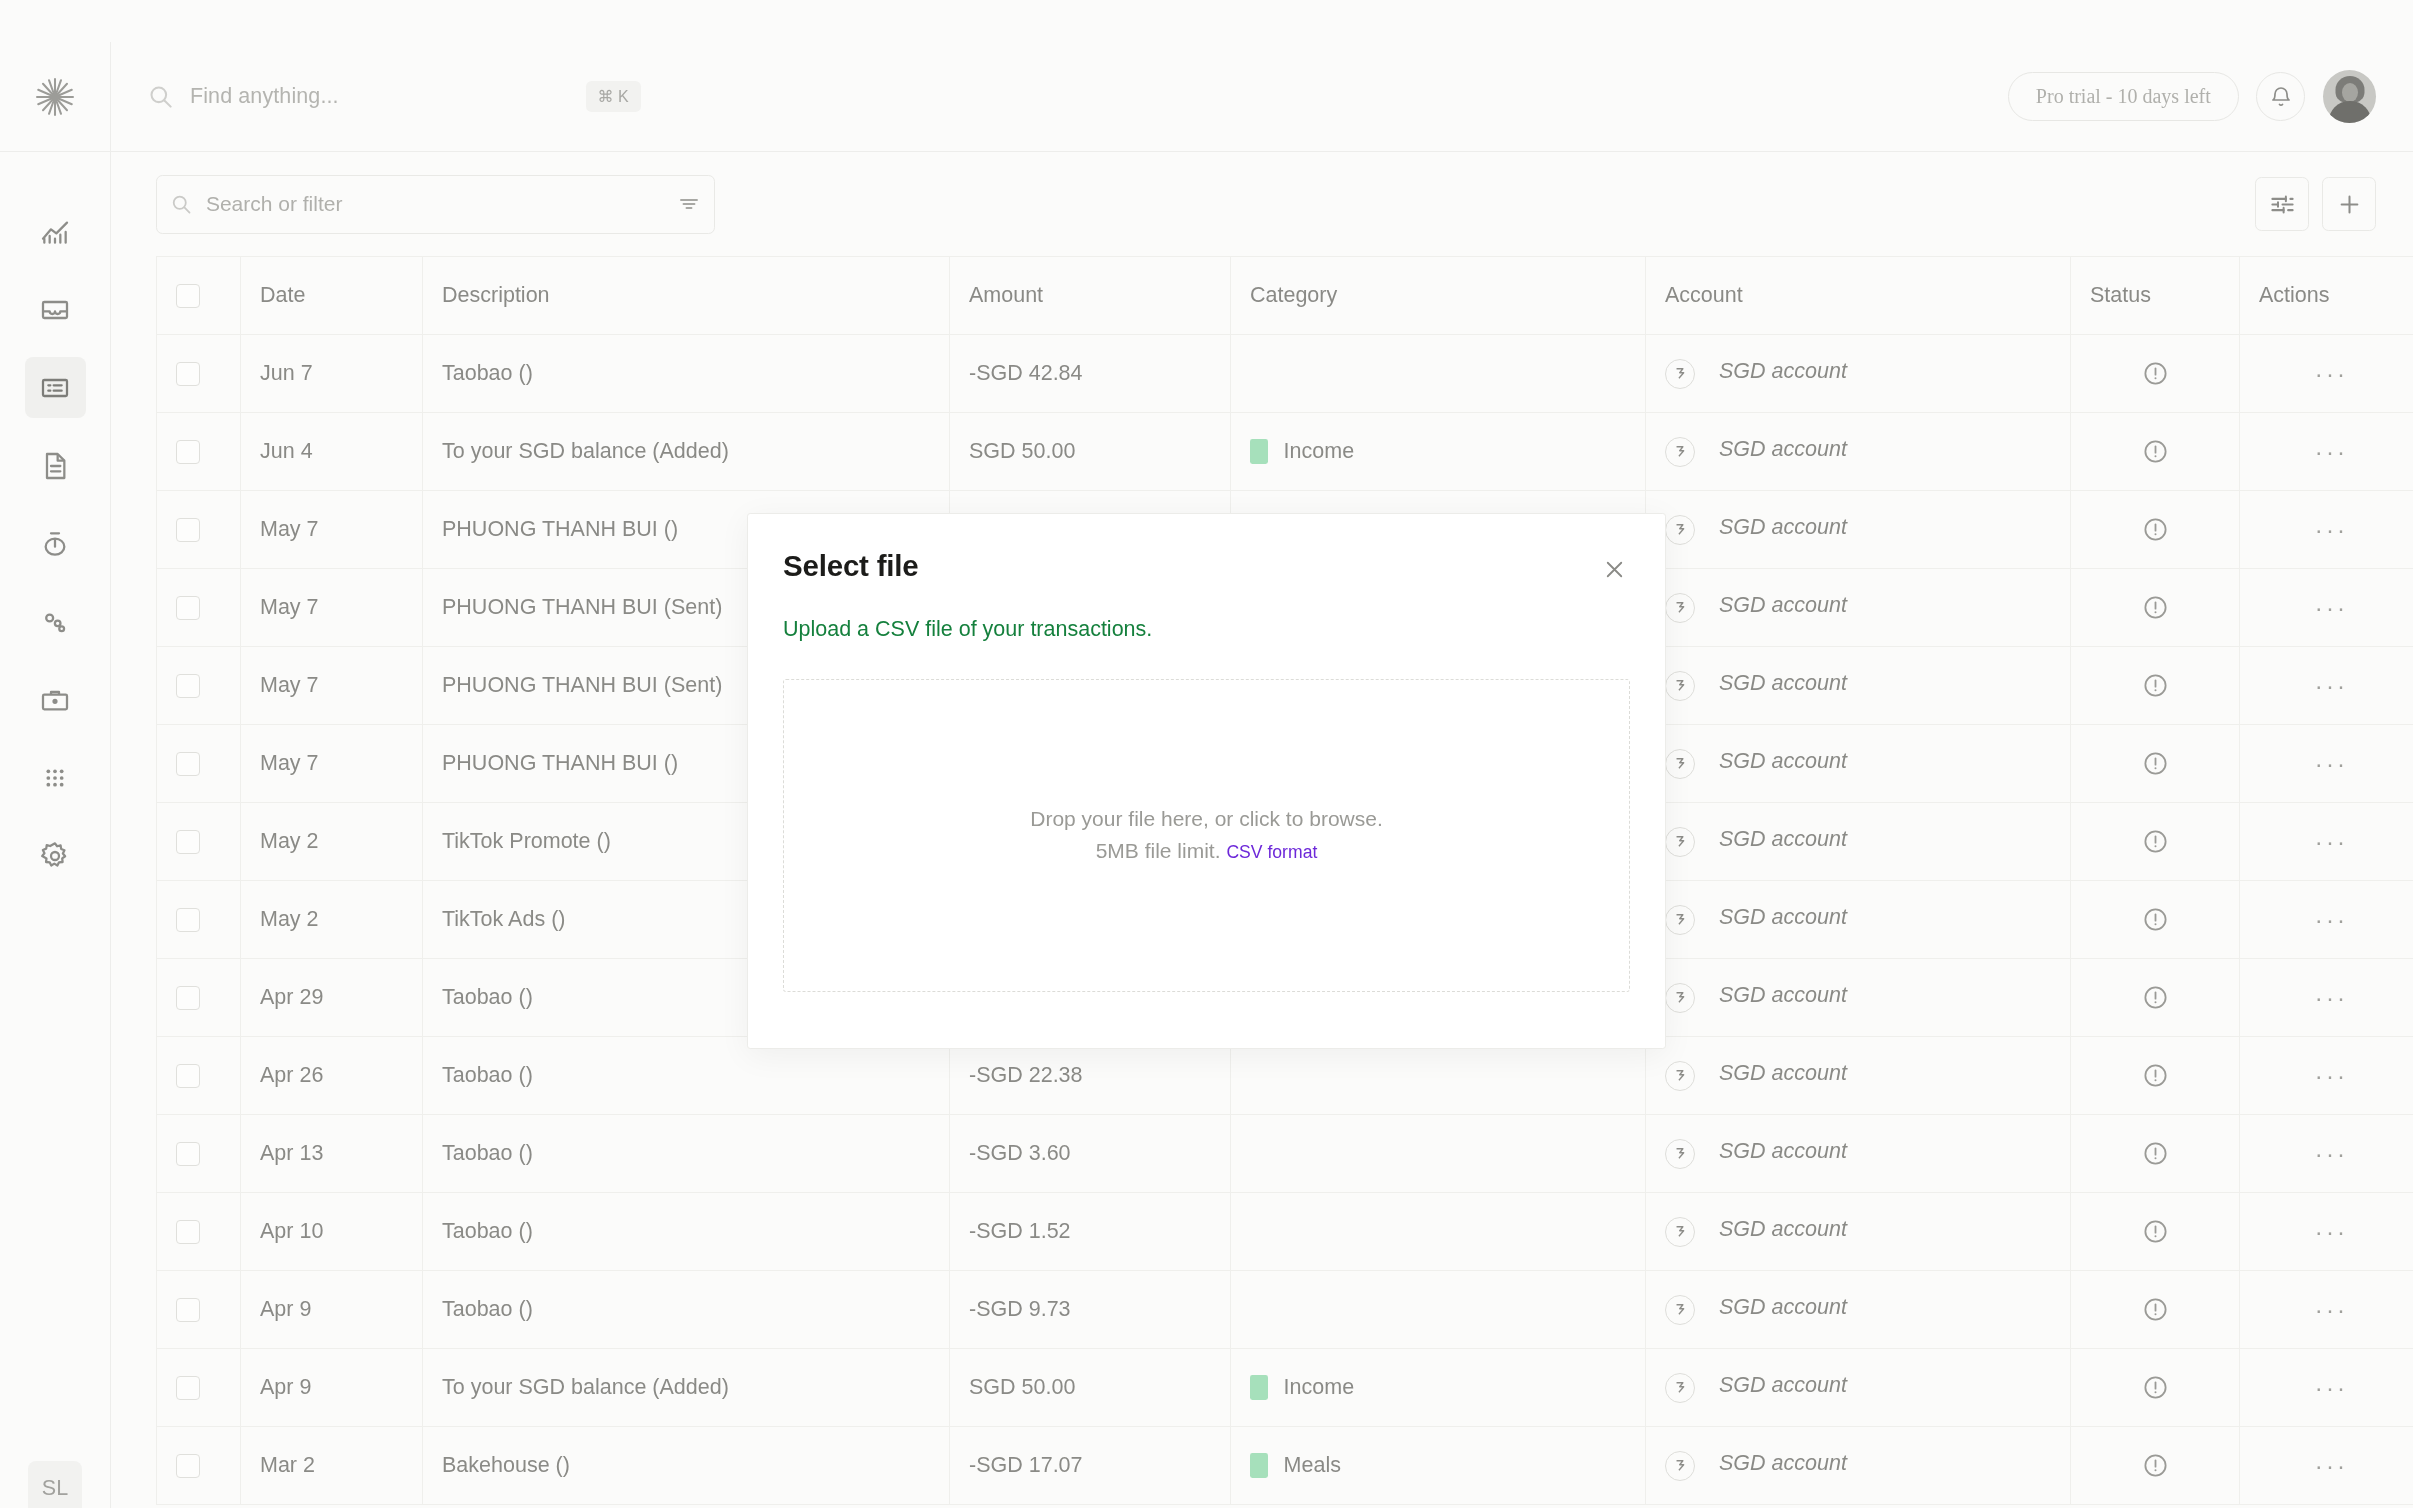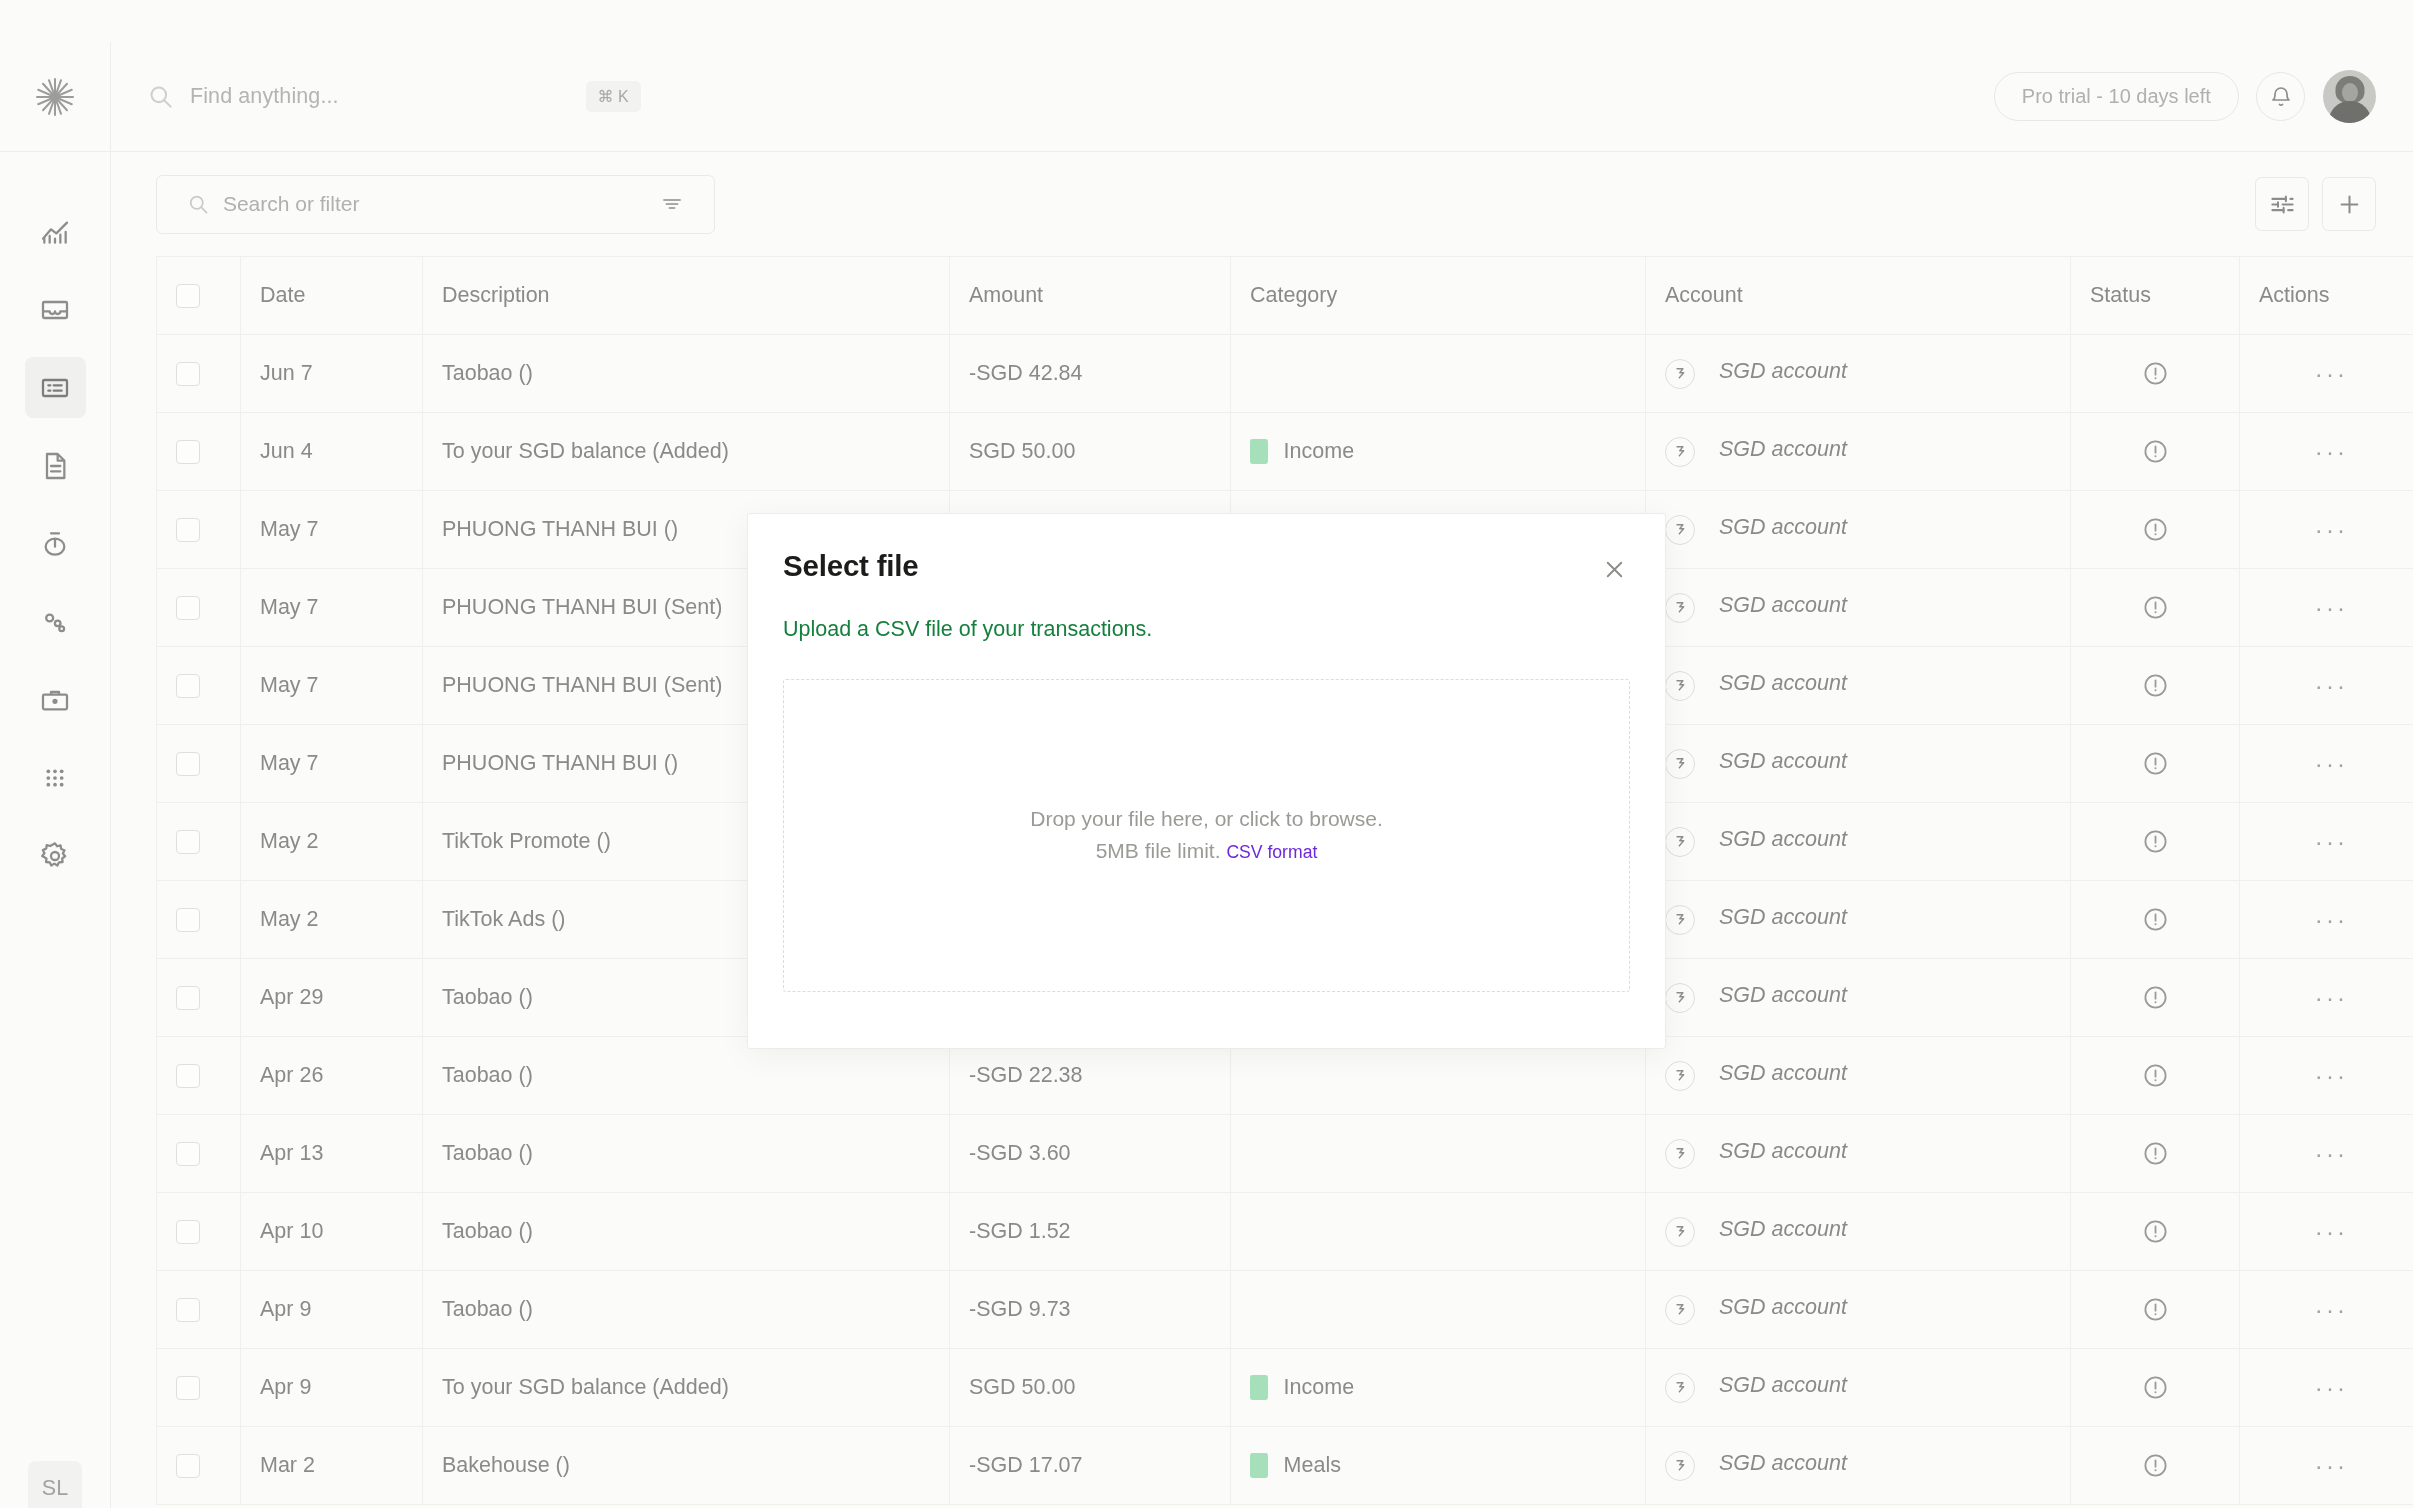--- a/index.html
+++ b/index.html
@@ -31,21 +31,21 @@
     height: 110px; padding-left: 36px;
   }
   .gs-icon { width: 27px; height: 27px; flex: 0 0 27px; margin-right: 16px; opacity: .45; }
   .gs-placeholder { font-size: 21.5px; color: #b4b4b0; letter-spacing: 0.1px; }
   .kbd-badge {
     margin-left: 247px; background: #f2f2f0; border-radius: 5.6px;
     padding: 5.6px 12px; font-size: 16px; color: #a8a8a4;
     display: flex; align-items: center; gap: 3.2px;
   }
 
-  .topbar-right { display: flex; align-items: center; gap: 17.6px; padding-right: 37px; }
+  .topbar-right { display: flex; align-items: center; gap: 17.6px; padding-right: 37px; font-family: Liberation Serif, serif; }
   .trial-pill {
     border: 0.8px solid #e7e7e4; border-radius: 797px;
     padding: 12px 27px; font-size: 20px; color: #b0b0ac;
     white-space: nowrap; background: #fbfbfa;
   }
   .icon-circle {
     width: 49px; height: 49px; border-radius: 50%;
     border: 0.8px solid #e7e7e4; display: flex; align-items: center; justify-content: center;
     background: #fbfbfa;
   }
@@ -85,21 +85,21 @@
 
   .content { flex: 1 1 auto; display: flex; flex-direction: column; min-width: 0; }
 
   .content-toolbar {
     height: 104px; flex: 0 0 104px;
     display: flex; align-items: center;
     padding: 0 37px 0 45px; gap: 12.8px;
   }
   .filter-box {
     width: 559px; height: 59px; border: 0.8px solid #e9e9e6; border-radius: 6.4px;
-    display: flex; align-items: center; padding: 0 30px; background: #fbfbfa;
+    display: flex; align-items: center; padding: 0 13px; background: #fbfbfa;
   }
   .filter-box .fb-icon { width: 22.3px; height: 22.3px; opacity: .5; margin-right: 13.6px; }
   .filter-box .fb-placeholder { font-size: 21px; color: #b0b0ac; flex: 1 1 auto; }
   .toolbar-spacer { flex: 1 1 auto; }
   .sq-btn {
     width: 54px; height: 54px; border: 0.8px solid #e9e9e6; border-radius: 6.4px;
     display: flex; align-items: center; justify-content: center; background: #fbfbfa;
   }
   .sq-btn svg { width: 27px; height: 27px; }
 

